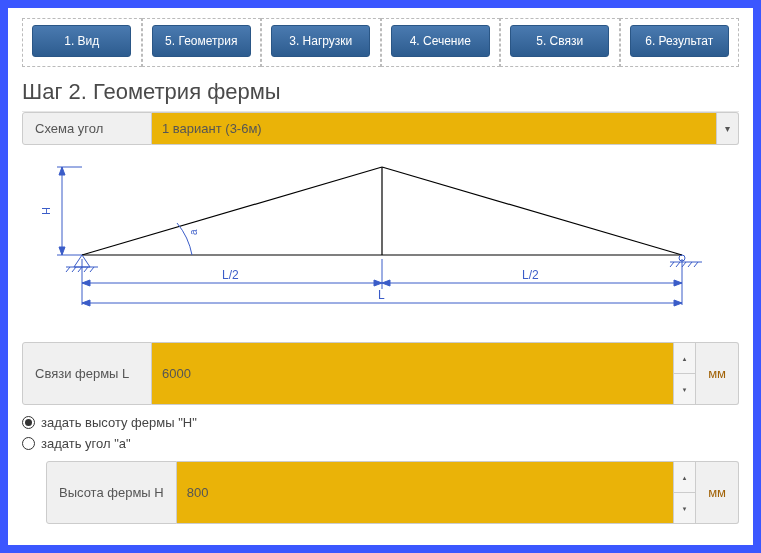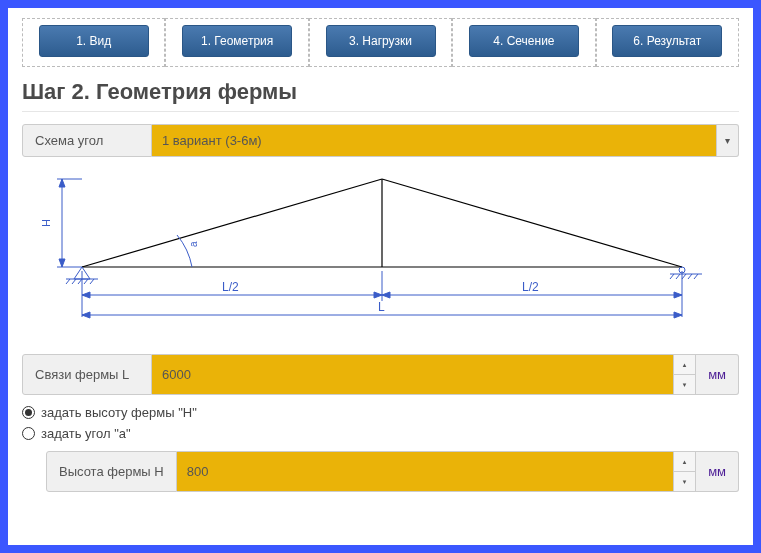--- a/index.html
+++ b/index.html
@@ -41,25 +41,24 @@
     border-radius: 3px;
     padding: 8px 0;
     font-size: 12px;
     cursor: pointer;
     text-align: center;
     white-space: nowrap;
     overflow: hidden;
   }
   h2.step-title {
     font-size: 22px;
-    font-weight: 700;
+    font-weight: 400;
     color: #4a4a4a;
     border-bottom: 1px solid #e6e6e6;
     padding-bottom: 6px;
-    margin-bottom: 12px;
   }
   .row {
     display: flex;
     align-items: stretch;
     margin-bottom: 10px;
   }
   .label-box {
     background: #f0f0f0;
     border: 1px solid #ccc;
     border-radius: 3px 0 0 3px;
@@ -93,23 +92,23 @@
     align-items: center;
     justify-content: center;
     font-size: 10px;
     color: #555;
   }
   .unit-box {
     background: #f0f0f0;
     border: 1px solid #ccc;
     border-left: none;
     border-radius: 0 3px 3px 0;
-    padding: 12px 12px;
-    font-size: 13px;
-    color: #4c1d95;
+    padding: 23px 12px;
+    font-size: 13px;
+    color: #a16207;
     display: flex;
     align-items: center;
   }
   .spin-box {
     width: 22px;
     border: 1px solid #ccc;
     border-left: none;
     background: #f5f5f5;
     display: flex;
     flex-direction: column;
@@ -151,23 +150,24 @@
   svg text { font-family: Arial, sans-serif; }
 </style>
 </head>
 <body>
 
 <div class="outer">
   <div class="inner">
 
     <div class="tabs">
       <div class="tab-cell"><div class="tab-btn">1. Вид</div></div>
-      <div class="tab-cell"><div class="tab-btn">1. Геометрия</div></div>
+      <div class="tab-cell"><div class="tab-btn">5. Геометрия</div></div>
       <div class="tab-cell"><div class="tab-btn">3. Нагрузки</div></div>
       <div class="tab-cell"><div class="tab-btn">4. Сечение</div></div>
+      <div class="tab-cell"><div class="tab-btn">5. Связи</div></div>
       <div class="tab-cell"><div class="tab-btn">6. Результат</div></div>
     </div>
 
     <h2 class="step-title">Шаг 2. Геометрия фермы</h2>
 
     <div class="row">
       <div class="label-box">Схема угол</div>
       <div class="select-box">1 вариант (3-6м)</div>
       <div class="select-caret">▾</div>
     </div>

